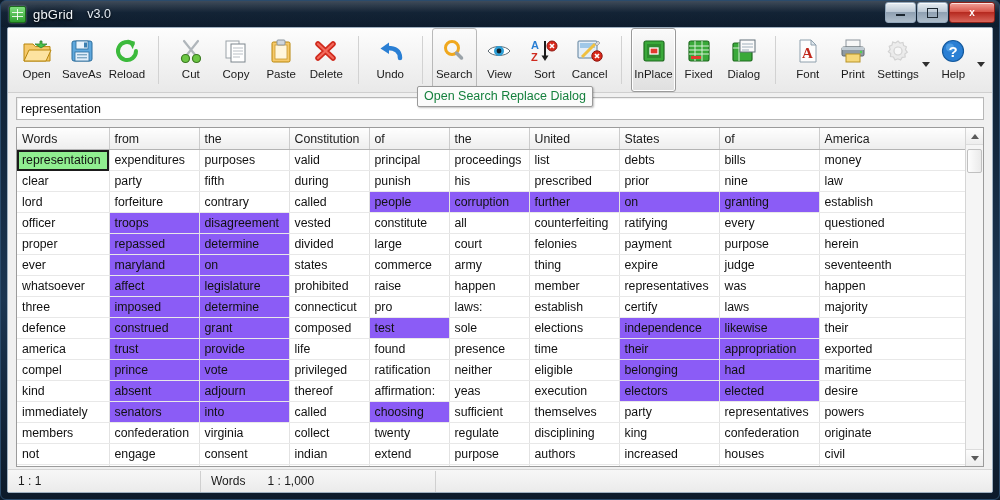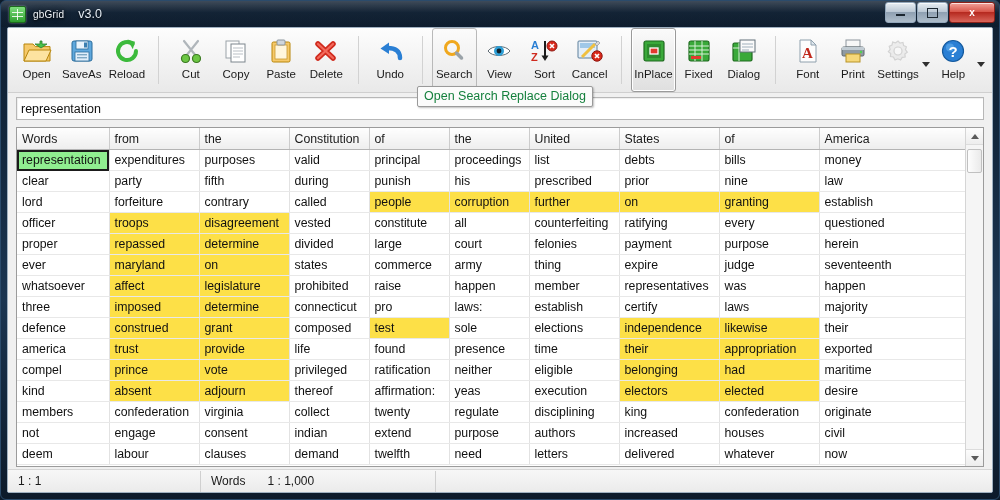--- a/index.html
+++ b/index.html
@@ -27,21 +27,21 @@
     border:1px solid #1d6b1d;
     position:relative;box-shadow:0 0 2px rgba(255,255,255,.5);
   }
   .app-icon::before{
     content:"";position:absolute;left:2px;top:2px;right:2px;bottom:2px;
     background:
       linear-gradient(to right,transparent 48%,rgba(255,255,255,.85) 48%,rgba(255,255,255,.85) 52%,transparent 52%),
       linear-gradient(to bottom,transparent 30%,rgba(255,255,255,.85) 30%,rgba(255,255,255,.85) 38%,transparent 38%,transparent 64%,rgba(255,255,255,.85) 64%,rgba(255,255,255,.85) 72%,transparent 72%);
   }
   .title-text{
-    color:#f2f6fa;font-size:10px;text-shadow:0 1px 2px rgba(0,0,0,.9),0 0 6px rgba(0,0,0,.7);
+    color:#f2f6fa;font-size:13px;text-shadow:0 1px 2px rgba(0,0,0,.9),0 0 6px rgba(0,0,0,.7);
     letter-spacing:.2px;white-space:pre;
   }
   .title-ver{color:#e4ecf4;font-size:12.5px;margin-left:14px;text-shadow:0 1px 2px rgba(0,0,0,.9);}
   .wbtns{position:absolute;right:4px;top:1px;display:flex;gap:1px;}
   .wbtn{
     width:29px;height:19px;border:1px solid #93a7bb;border-radius:3px;
     background:linear-gradient(180deg,#e7edf3 0%,#b9c6d3 48%,#8fa0b2 50%,#aebdca 100%);
     display:flex;align-items:center;justify-content:center;
     font-size:10px;color:#16202b;box-shadow:inset 0 1px 0 rgba(255,255,255,.7);
   }
@@ -109,21 +109,21 @@
     font-weight:normal;font-size:12.3px;color:#1a1a1a;text-align:left;
     background:linear-gradient(180deg,#fefefe,#eeeeee);
     border-right:1px solid #cccccc;border-bottom:1px solid #b4b4b4;
     height:21px;padding:0 0 0 5px;white-space:nowrap;overflow:hidden;
   }
   table.grid td{
     font-size:12.3px;color:#111;height:20px;padding:0 0 0 5px;
     border-right:1px solid #e2e2e2;border-bottom:1px solid #e8e8e8;
     white-space:nowrap;overflow:hidden;text-overflow:clip;
   }
-  td.hl{background:#fde047;}
+  td.hl{background:#8b5cf6;}
   td.sel{
     background:#90ee90;outline:2px solid #1b1b1b;outline-offset:-2px;
   }
   
   .vsb{
     width:17px;flex:0 0 17px;background:#f5f5f5;border-left:1px solid #d5d5d5;
     display:flex;flex-direction:column;align-items:center;position:relative;
   }
   .vsb .arrow{
     height:16px;width:17px;display:flex;align-items:center;justify-content:center;
@@ -587,20 +587,32 @@
                 <td class="hl">adjourn</td>
                 <td>thereof</td>
                 <td>affirmation:</td>
                 <td>yeas</td>
                 <td>execution</td>
                 <td class="hl">electors</td>
                 <td class="hl">elected</td>
                 <td>desire</td>
               </tr>
               <tr>
+                <td>immediately</td>
+                <td class="hl">senators</td>
+                <td class="hl">into</td>
+                <td>called</td>
+                <td class="hl">choosing</td>
+                <td>sufficient</td>
+                <td>themselves</td>
+                <td>party</td>
+                <td>representatives</td>
+                <td>powers</td>
+              </tr>
+              <tr>
                 <td>members</td>
                 <td>confederation</td>
                 <td>virginia</td>
                 <td>collect</td>
                 <td>twenty</td>
                 <td>regulate</td>
                 <td>disciplining</td>
                 <td>king</td>
                 <td>confederation</td>
                 <td>originate</td>

